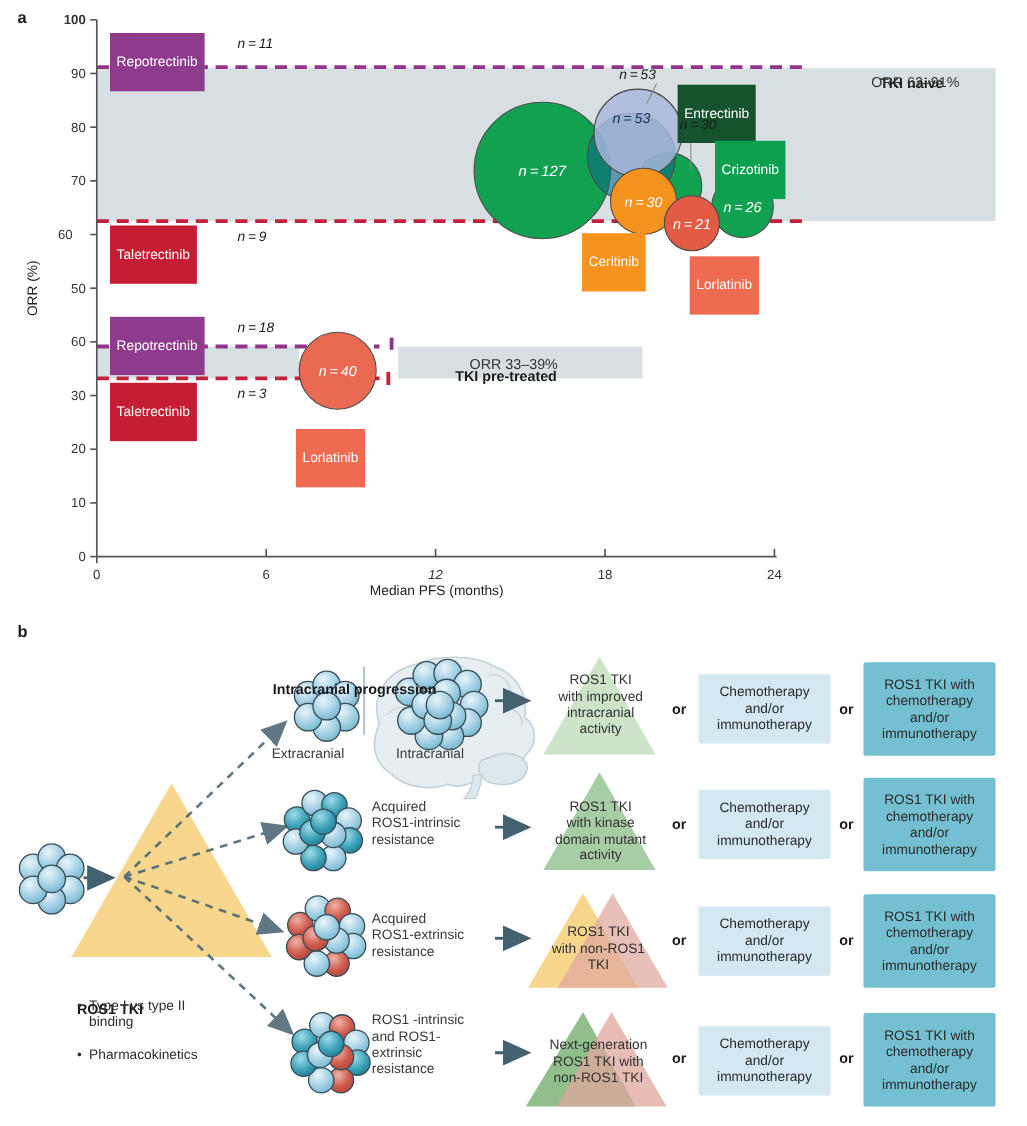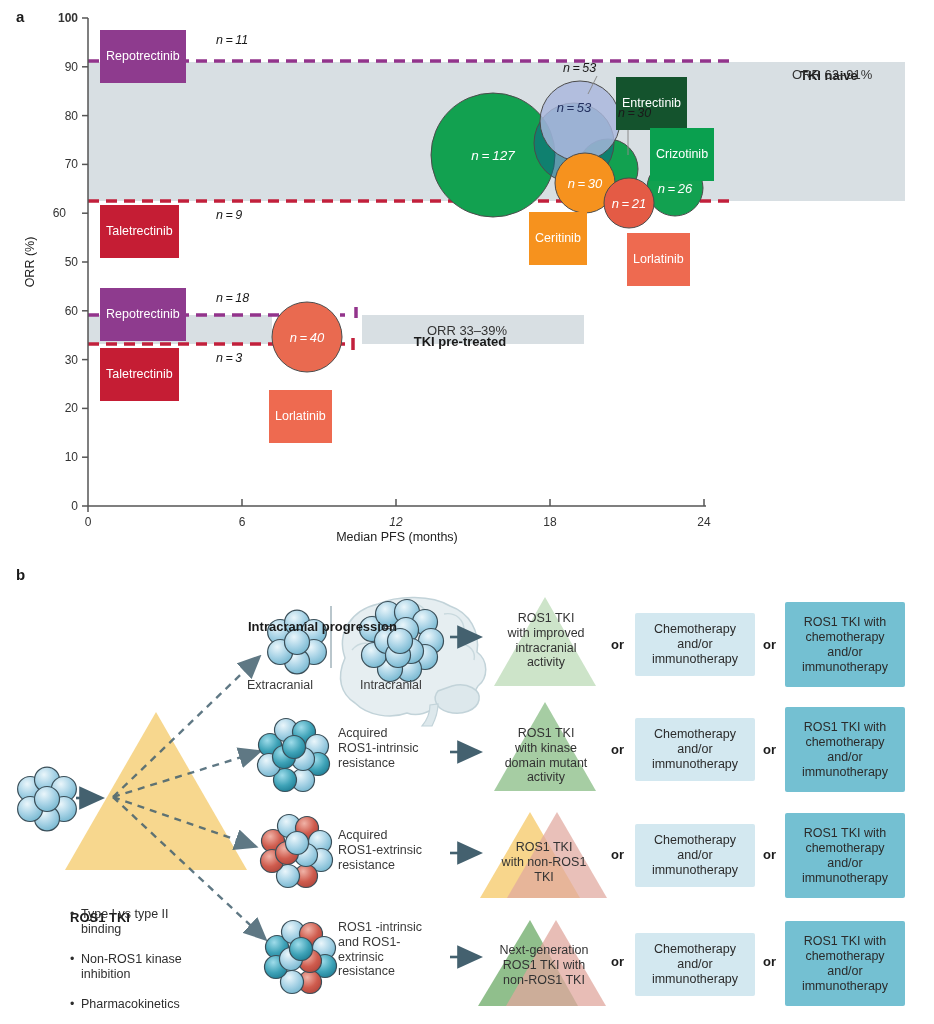--- a/index.html
+++ b/index.html
@@ -282,22 +282,20 @@
 resistance</div>
   <div class="abs cause pre" style="left:338px;top:920px;">ROS1 -intrinsic
 and ROS1-
 extrinsic
 resistance</div>
 
   <div class="abs bold13" style="left:70px;top:874px;">ROS1 TKI</div>
   <div class="abs bullets" style="left:70px;top:891px;width:160px;">
     <div class="bullet pre">Type I vs type II
 binding</div>
-    <div class="bullet pre">Non-ROS1 kinase
-inhibition</div>
     <div class="bullet pre">Pharmacokinetics</div>
   </div>
 
   <div class="abs tritext pre" style="left:492px;top:611px;width:108px;">ROS1 TKI
 with improved
 intracranial
 activity</div>
   <div class="abs tritext pre" style="left:488px;top:726px;width:116px;">ROS1 TKI
 with kinase
 domain mutant

